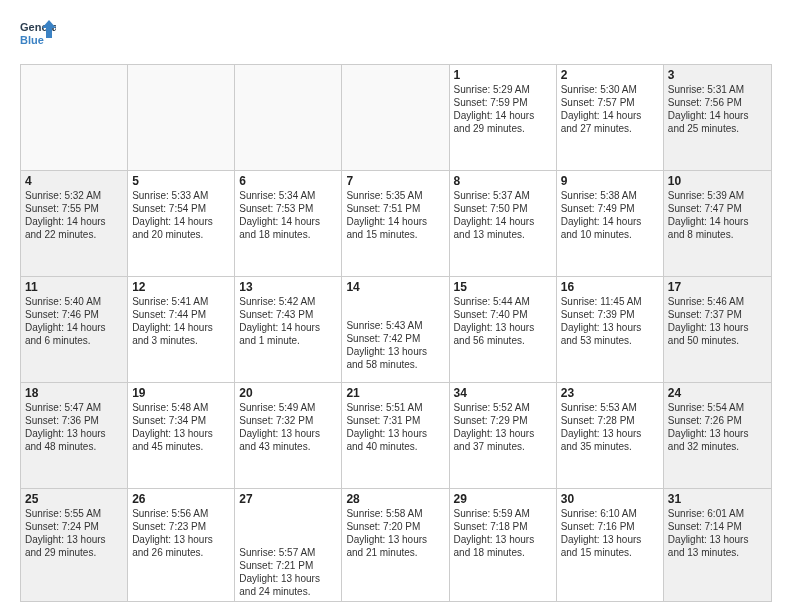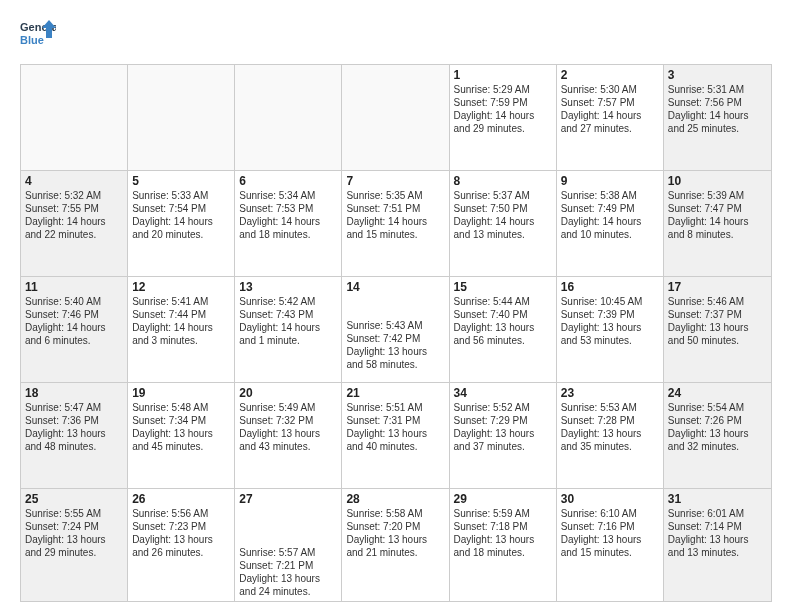--- a/index.html
+++ b/index.html
@@ -230,21 +230,21 @@
           </div>
           <div class="cal-cell">
             <div class="day-num">15</div>
             <div class="cell-text" style="white-space: pre-line;">Sunrise: 5:44 AM
 Sunset: 7:40 PM
 Daylight: 13 hours
 and 56 minutes.</div>
           </div>
           <div class="cal-cell">
             <div class="day-num">16</div>
-            <div class="cell-text" style="white-space: pre-line;">Sunrise: 10:45 AM
+            <div class="cell-text" style="white-space: pre-line;">Sunrise: 11:45 AM
 Sunset: 7:39 PM
 Daylight: 13 hours
 and 53 minutes.</div>
           </div>
           <div class="cal-cell shaded">
             <div class="day-num">17</div>
             <div class="cell-text" style="white-space: pre-line;">Sunrise: 5:46 AM
 Sunset: 7:37 PM
 Daylight: 13 hours
 and 50 minutes.</div>

